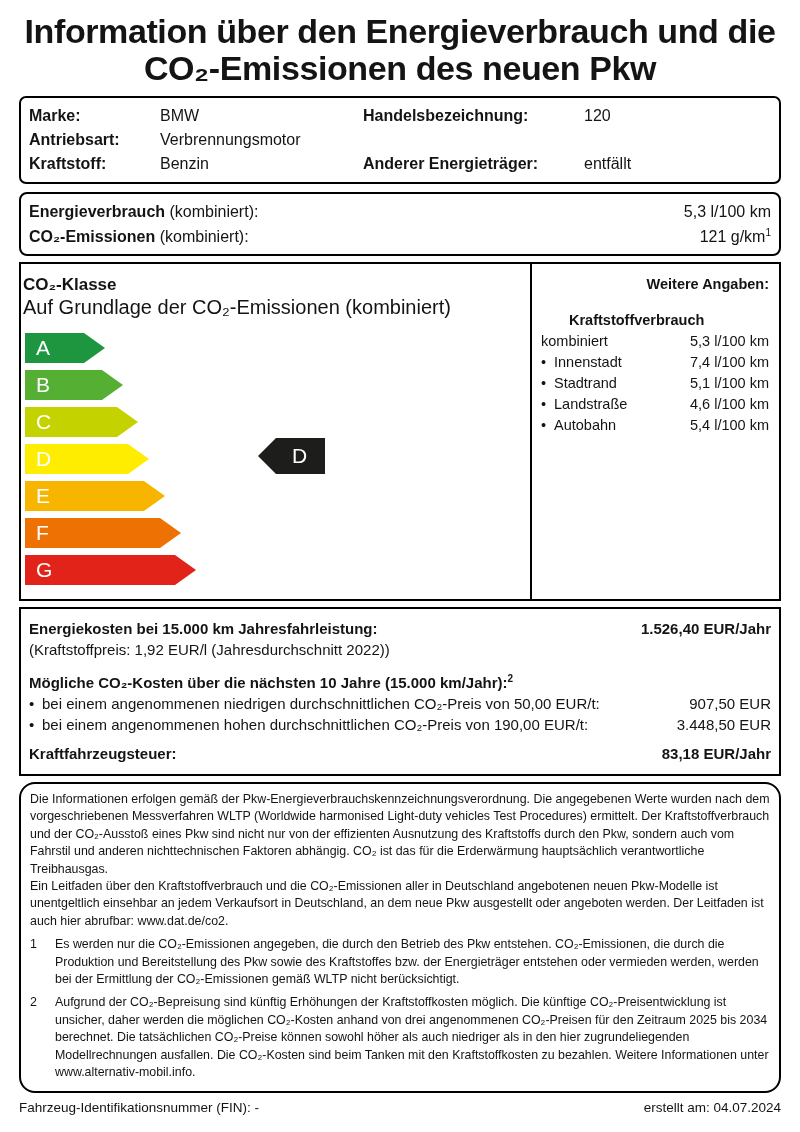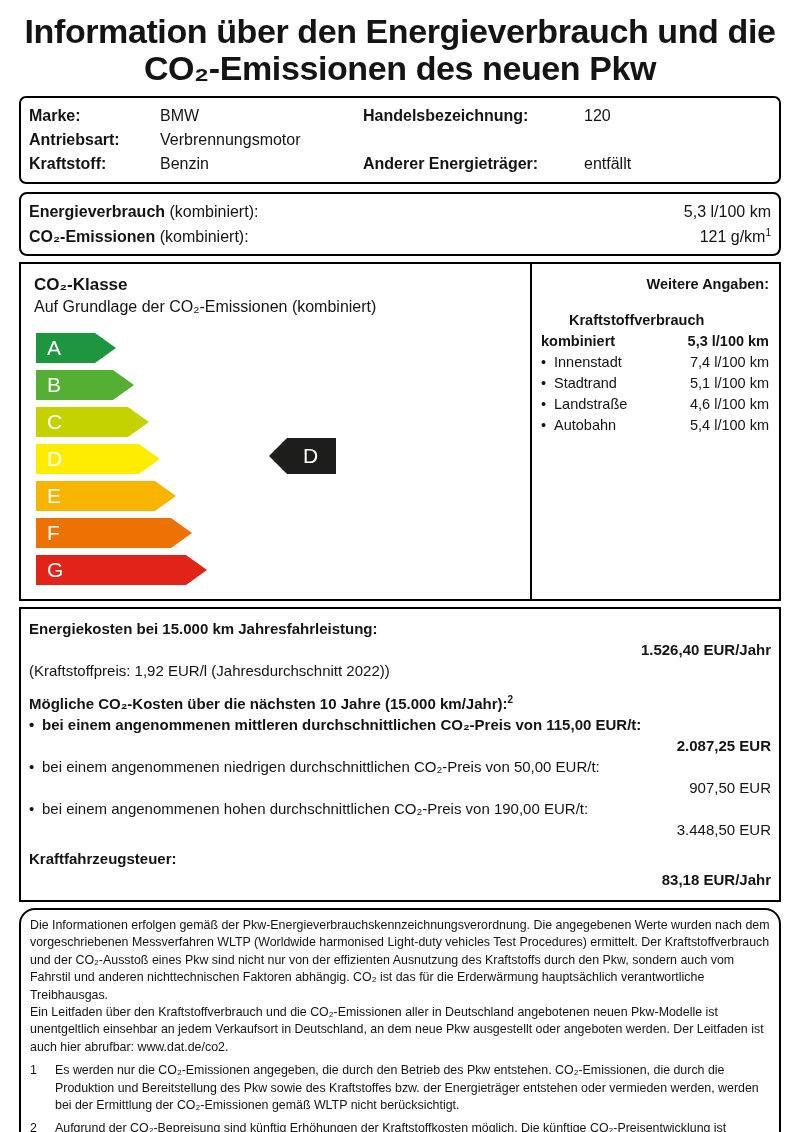--- a/index.html
+++ b/index.html
@@ -30,23 +30,23 @@
   .lbl { font-weight: 700; }
 
   
   .consumption-box { margin-top: 8px; padding: 5px 8px; font-size: 16px; line-height: 25px; border-radius: 8px; }
   .cons-row { display: flex; justify-content: space-between; }
   .cons-row .val { text-align: right; }
   sup.fn { font-size: 10px; vertical-align: super; line-height: 0; }
 
   
   .class-box { margin-top: 6px; display: flex; align-items: stretch; }
-  .class-left { flex: 1 1 auto; padding: 10px 0 14px 13px; position: relative; }
+  .class-left { flex: 1 1 auto; padding: 10px 0 14px 2px; position: relative; }
   .class-heading { font-size: 17px; font-weight: 700; line-height: 22px; }
-  .class-subheading { font-size: 16px; line-height: 22px; }
+  .class-subheading { font-size: 20px; line-height: 22px; }
   .chart { position: relative; margin: 15px 0 0 2px; height: 252px; }
   .arrow-row { height: 30px; margin-bottom: 7px; }
   .class-arrow {
     height: 30px;
     display: flex; align-items: center;
     padding-left: 11px;
     color: #fff; font-size: 21px; line-height: 30px;
     clip-path: polygon(0 0, calc(100% - 21px) 0, 100% 50%, calc(100% - 21px) 100%, 0 100%);
   }
   .marker {
@@ -59,26 +59,26 @@
   }
   .class-right {
     width: 249px; flex: 0 0 249px;
     border-left: 2px solid #000;
     padding: 10px 10px 0 9px;
     font-size: 14.5px; line-height: 21px;
   }
   .wa-heading { font-weight: 700; margin-bottom: 15px; text-align: right; }
   .wa-sub { font-weight: 700; margin-left: 28px; }
   .wa-row { display: flex; justify-content: space-between; }
-  .wa-row.bold { font-weight: 700; }
+  .wa-row.bold { font-weight: 400; }
   .wa-row .val { text-align: right; white-space: nowrap; }
 
   
   .costs-box { margin-top: 6px; padding: 9px 8px 10px 8px; font-size: 15px; line-height: 21px; }
-  .cost-row { display: flex; justify-content: space-between; flex-direction: column; }
+  .cost-row { display: flex; justify-content: space-between; }
   .cost-row .val { text-align: right; white-space: nowrap; }
   .bold { font-weight: 700; }
   .spacer12 { height: 12px; }
   .spacer8 { height: 8px; }
   .bullet { display: inline-block; width: 13px; }
 
   
   .legal-box { margin-top: 6px; padding: 7px 9px 9px 9px; font-size: 12.4px; line-height: 17.4px; border-radius: 16px; }
   .legal-box p { margin: 0; }
   .footnote { display: grid; grid-template-columns: 25px 1fr; margin-top: 6px; }
@@ -198,24 +198,20 @@
   </div>
 
   <div class="box costs-box">
     <div class="cost-row bold">
       <span>Energiekosten bei 15.000 km Jahresfahrleistung:</span>
       <span class="val">1.526,40 EUR/Jahr</span>
     </div>
     <div>(Kraftstoffpreis: 1,92 EUR/l (Jahresdurchschnitt 2022))</div>
     <div class="spacer12"></div>
     <div class="bold"><span>Mögliche CO₂-Kosten über die nächsten 10 Jahre (15.000 km/Jahr):</span><sup class="fn">2</sup></div>
-    <div class="cost-row bold">
-      <span><span class="bullet">•</span><span>bei einem angenommenen mittleren durchschnittlichen CO₂-Preis von 115,00 EUR/t:</span></span>
-      <span class="val">2.087,25 EUR</span>
-    </div>
     <div class="cost-row">
       <span><span class="bullet">•</span><span>bei einem angenommenen niedrigen durchschnittlichen CO₂-Preis von 50,00 EUR/t:</span></span>
       <span class="val">907,50 EUR</span>
     </div>
     <div class="cost-row">
       <span><span class="bullet">•</span><span>bei einem angenommenen hohen durchschnittlichen CO₂-Preis von 190,00 EUR/t:</span></span>
       <span class="val">3.448,50 EUR</span>
     </div>
     <div class="spacer8"></div>
     <div class="cost-row bold">

